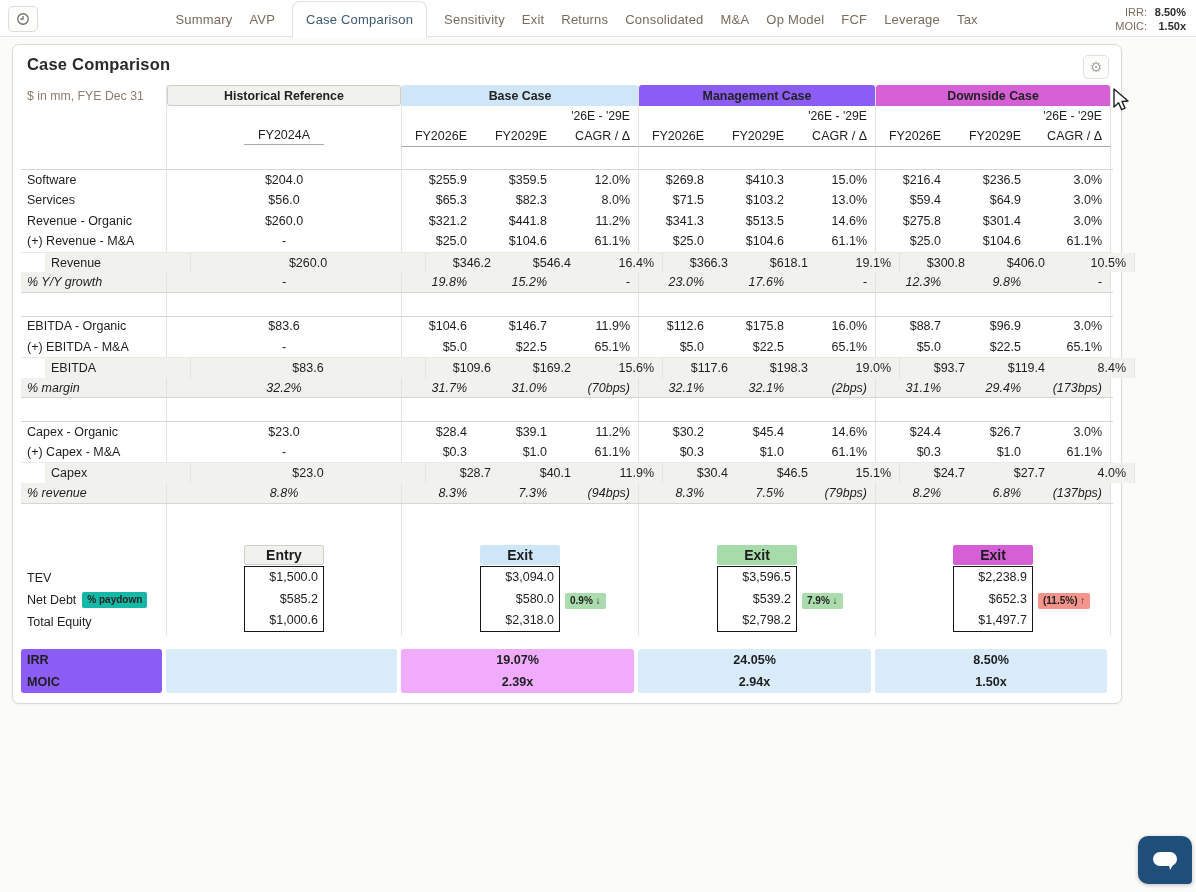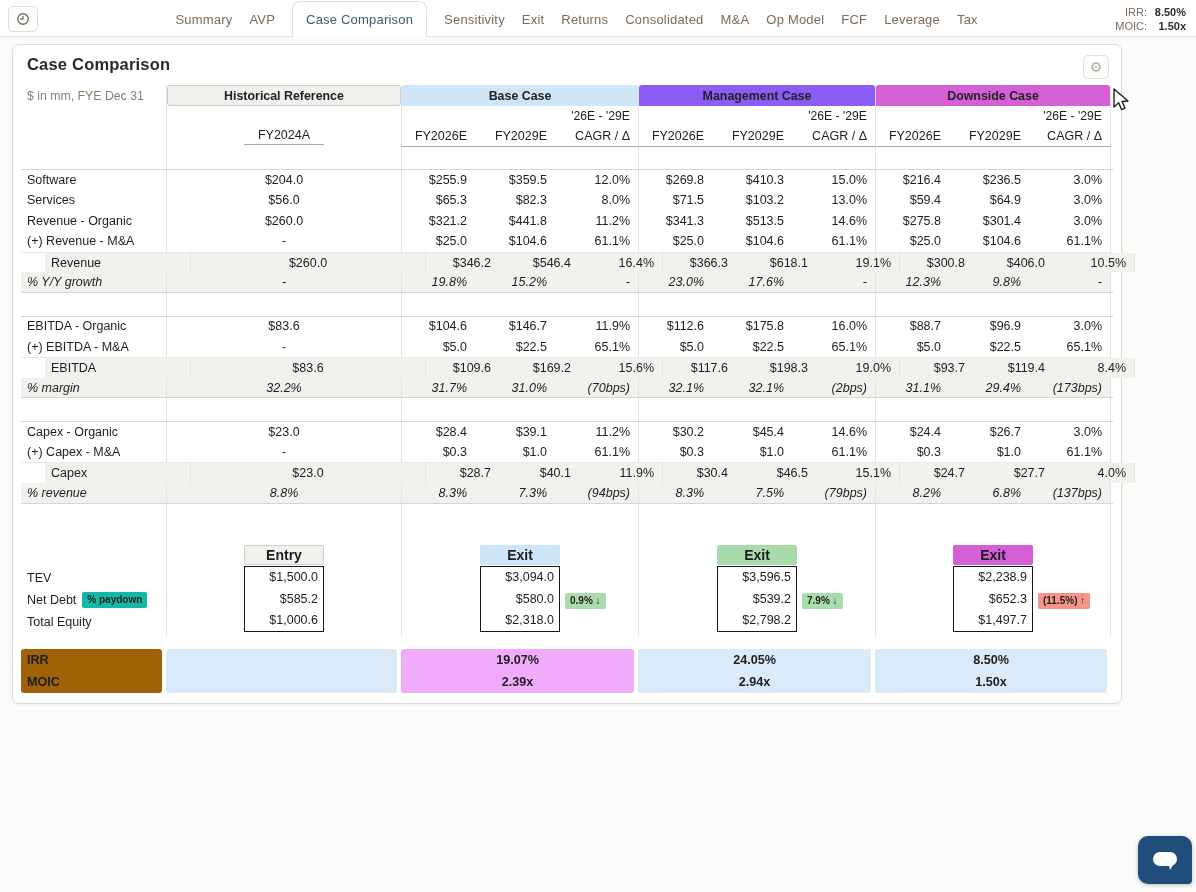--- a/index.html
+++ b/index.html
@@ -818,21 +818,21 @@
           <div class="dbox">
             <div class="dv">$2,238.9</div>
             <div class="dv">$652.3</div>
             <div class="dv">$1,497.7</div>
           </div>
           <span class="badge abs red" style="background: rgb(245, 148, 139);">(11.5%) ↑</span>
         </div>
       </div>
       <div class="trow r-returns">
         <div class="c-rspan">
-          <div class="rblock lab" style="background: #a16207;">
+          <div class="rblock lab" style="background: #8b5cf6;">
             <div class="rr">
               <span>IRR</span>
             </div>
             <div class="rr">
               <span>MOIC</span>
             </div>
           </div>
         </div>
         <div class="c-rspan">
           <div class="rblock" style="background: rgb(217, 234, 248);">

